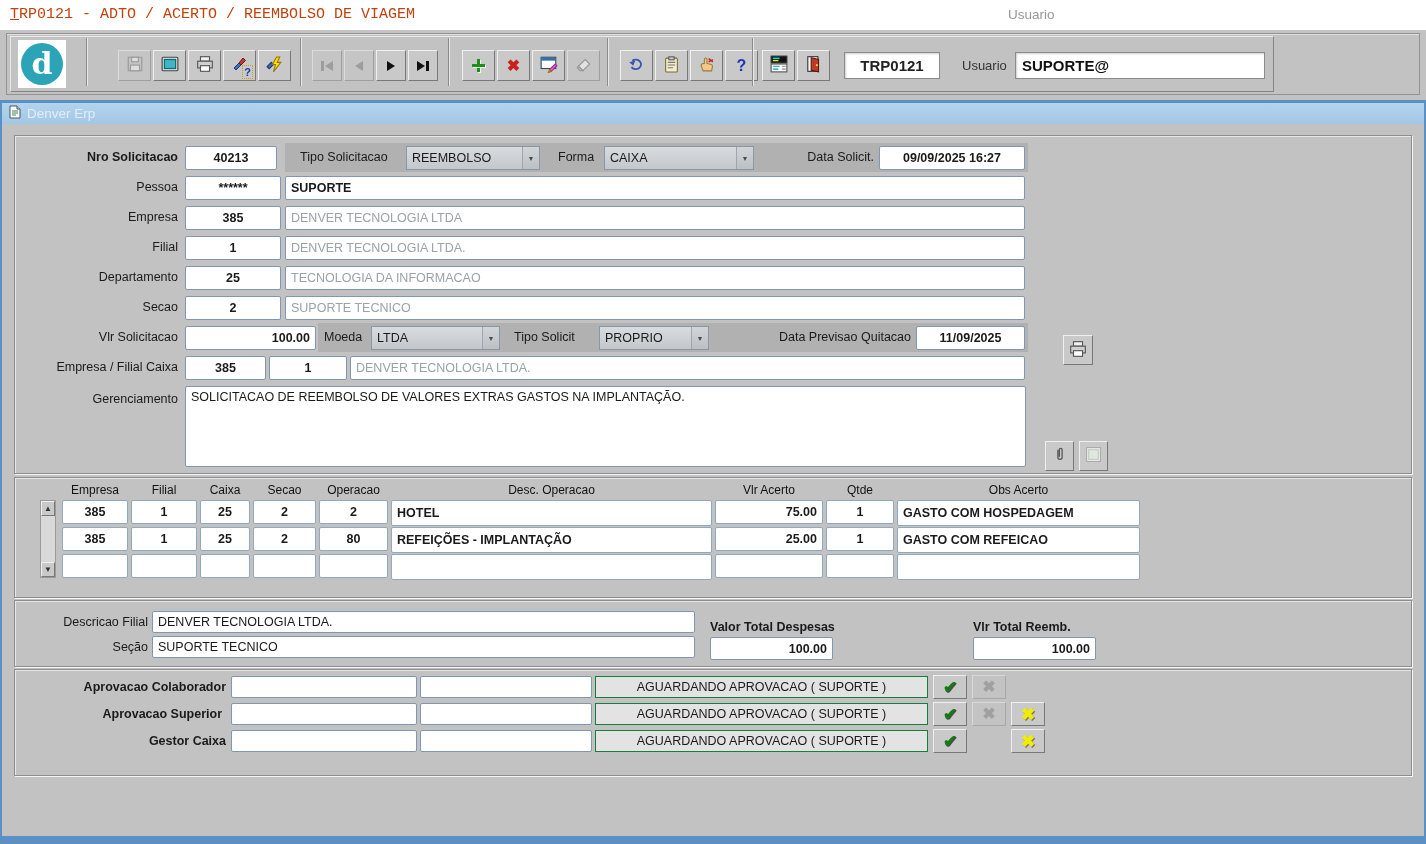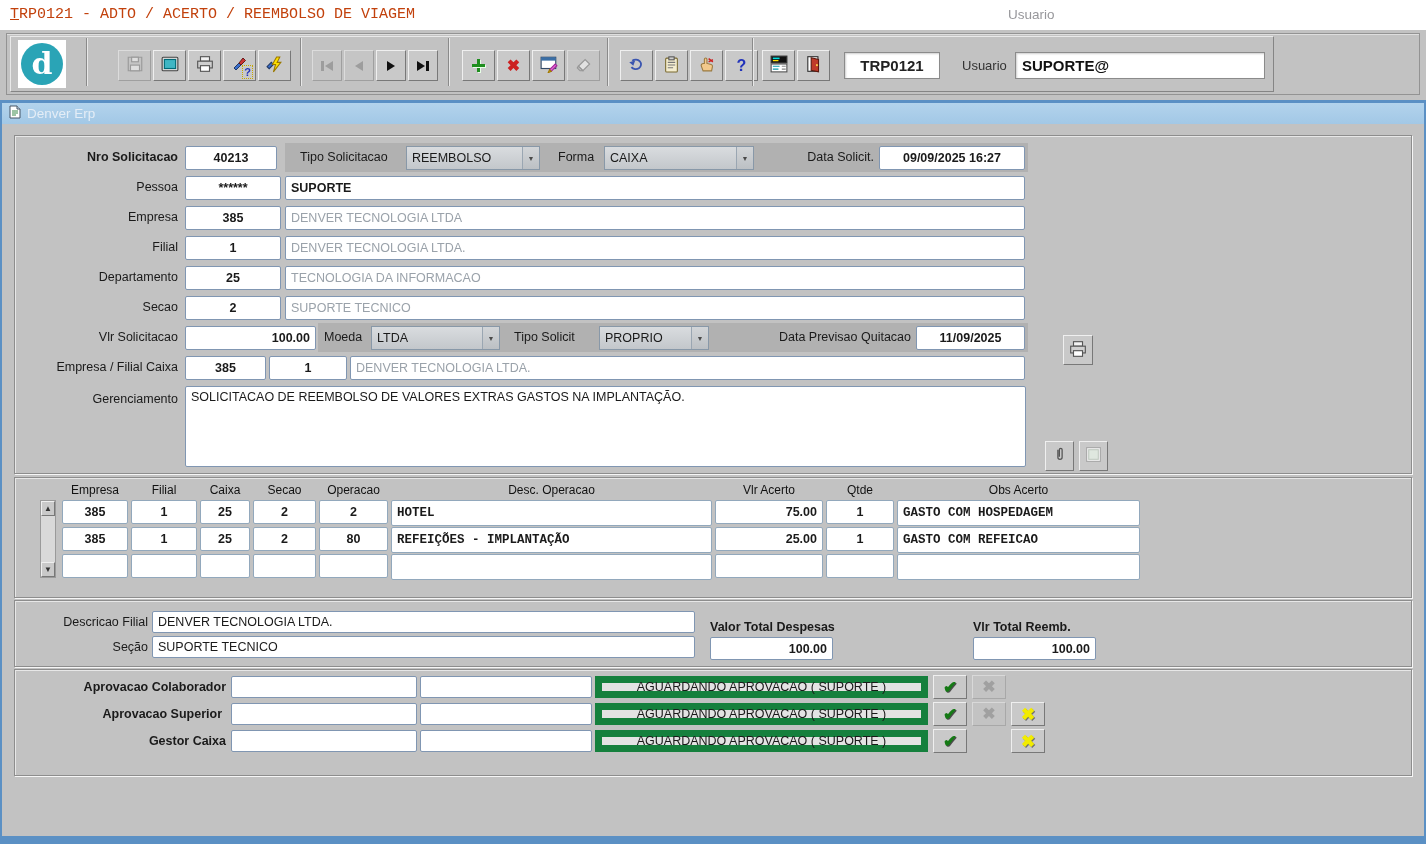--- a/index.html
+++ b/index.html
@@ -89,29 +89,29 @@
   .combo-arrow { width:17px; align-self:stretch; border-left:1px solid #9aa6b2; display:flex; align-items:center; justify-content:center; font-size:7px; color:#4a4a4a; background:linear-gradient(#d2d5d8,#bcc0c4); }
   .sqbtn { position:absolute; background:#c9c9c9; border:1px solid; border-color:#efefef #787878 #787878 #efefef; display:flex; align-items:center; justify-content:center; }
   
   .ghead { position:absolute; top:483px; text-align:center; font-size:12px; color:#111; }
   .grow { position:absolute; left:0; width:100%; height:24px; }
   .gcell {
     position:absolute; top:0; height:24px; background:#fff; border:1px solid #92a8bc; border-radius:2px;
     display:flex; align-items:center; justify-content:center; font-weight:bold; font-size:12.5px;
     white-space:nowrap; overflow:hidden;
   }
-  .gcell.lft { justify-content:flex-start; padding:12px 5px;font-family:Liberation Mono, monospace; }
+  .gcell.lft { justify-content:flex-start; padding:12px 5px; }
   .gcell.rgt { justify-content:flex-end; padding:0 5px; }
   .gc1{left:62px;width:66px}.gc2{left:131px;width:66px}.gc3{left:200px;width:50px}
   .gc4{left:253px;width:63px}.gc5{left:319px;width:69px}.gc6{left:391px;width:321px}
   .gc7{left:715px;width:108px}.gc8{left:826px;width:68px}.gc9{left:897px;width:243px}
   .vscroll { position:absolute; left:40px; top:500px; width:16px; height:78px; background:#d9d9d9; border:1px solid #9a9a9a; }
   .varrow { position:absolute; left:0; width:14px; height:15px; background:#c9c9c9; border:1px solid; border-color:#efefef #787878 #787878 #efefef; display:flex; align-items:center; justify-content:center; font-size:8px; color:#333; }
   
-  .status { position:absolute; height:22px; background:#e3e3e3; border:7px solid #15803d; display:flex; align-items:center; justify-content:center; }
+  .status { position:absolute; height:22px; background:#e3e3e3; border:1px solid #15803d; display:flex; align-items:center; justify-content:center; }
   .abtn { position:absolute; width:34px; height:24px; background:#c9c9c9; border:1px solid; border-color:#efefef #787878 #787878 #efefef; display:flex; align-items:center; justify-content:center; }
   .abtn.dis { background:#c3c3c3; border-color:#d9d9d9 #a8a8a8 #a8a8a8 #d9d9d9; }
   .chk { color:#157a15; font-size:17px; font-weight:bold; line-height:1; text-shadow:1px 1px 0 #4c4c4c; }
   .gx { color:#a0a0a0; font-size:16px; font-weight:bold; line-height:1; }
   .yx { color:#f2ec00; font-size:17px; font-weight:bold; line-height:1; text-shadow:1px 1px 0 #707070; }
   
   .tabs { position:absolute; left:5px; top:787px; display:flex; gap:2px; }
   .tab {
     width:141px; height:23px; background:#cdd9e7; border:1px solid #8fa6bd; border-radius:3px;
     display:flex; align-items:center; justify-content:center; font-size:12.5px; color:#1c2c3c; cursor:default;

